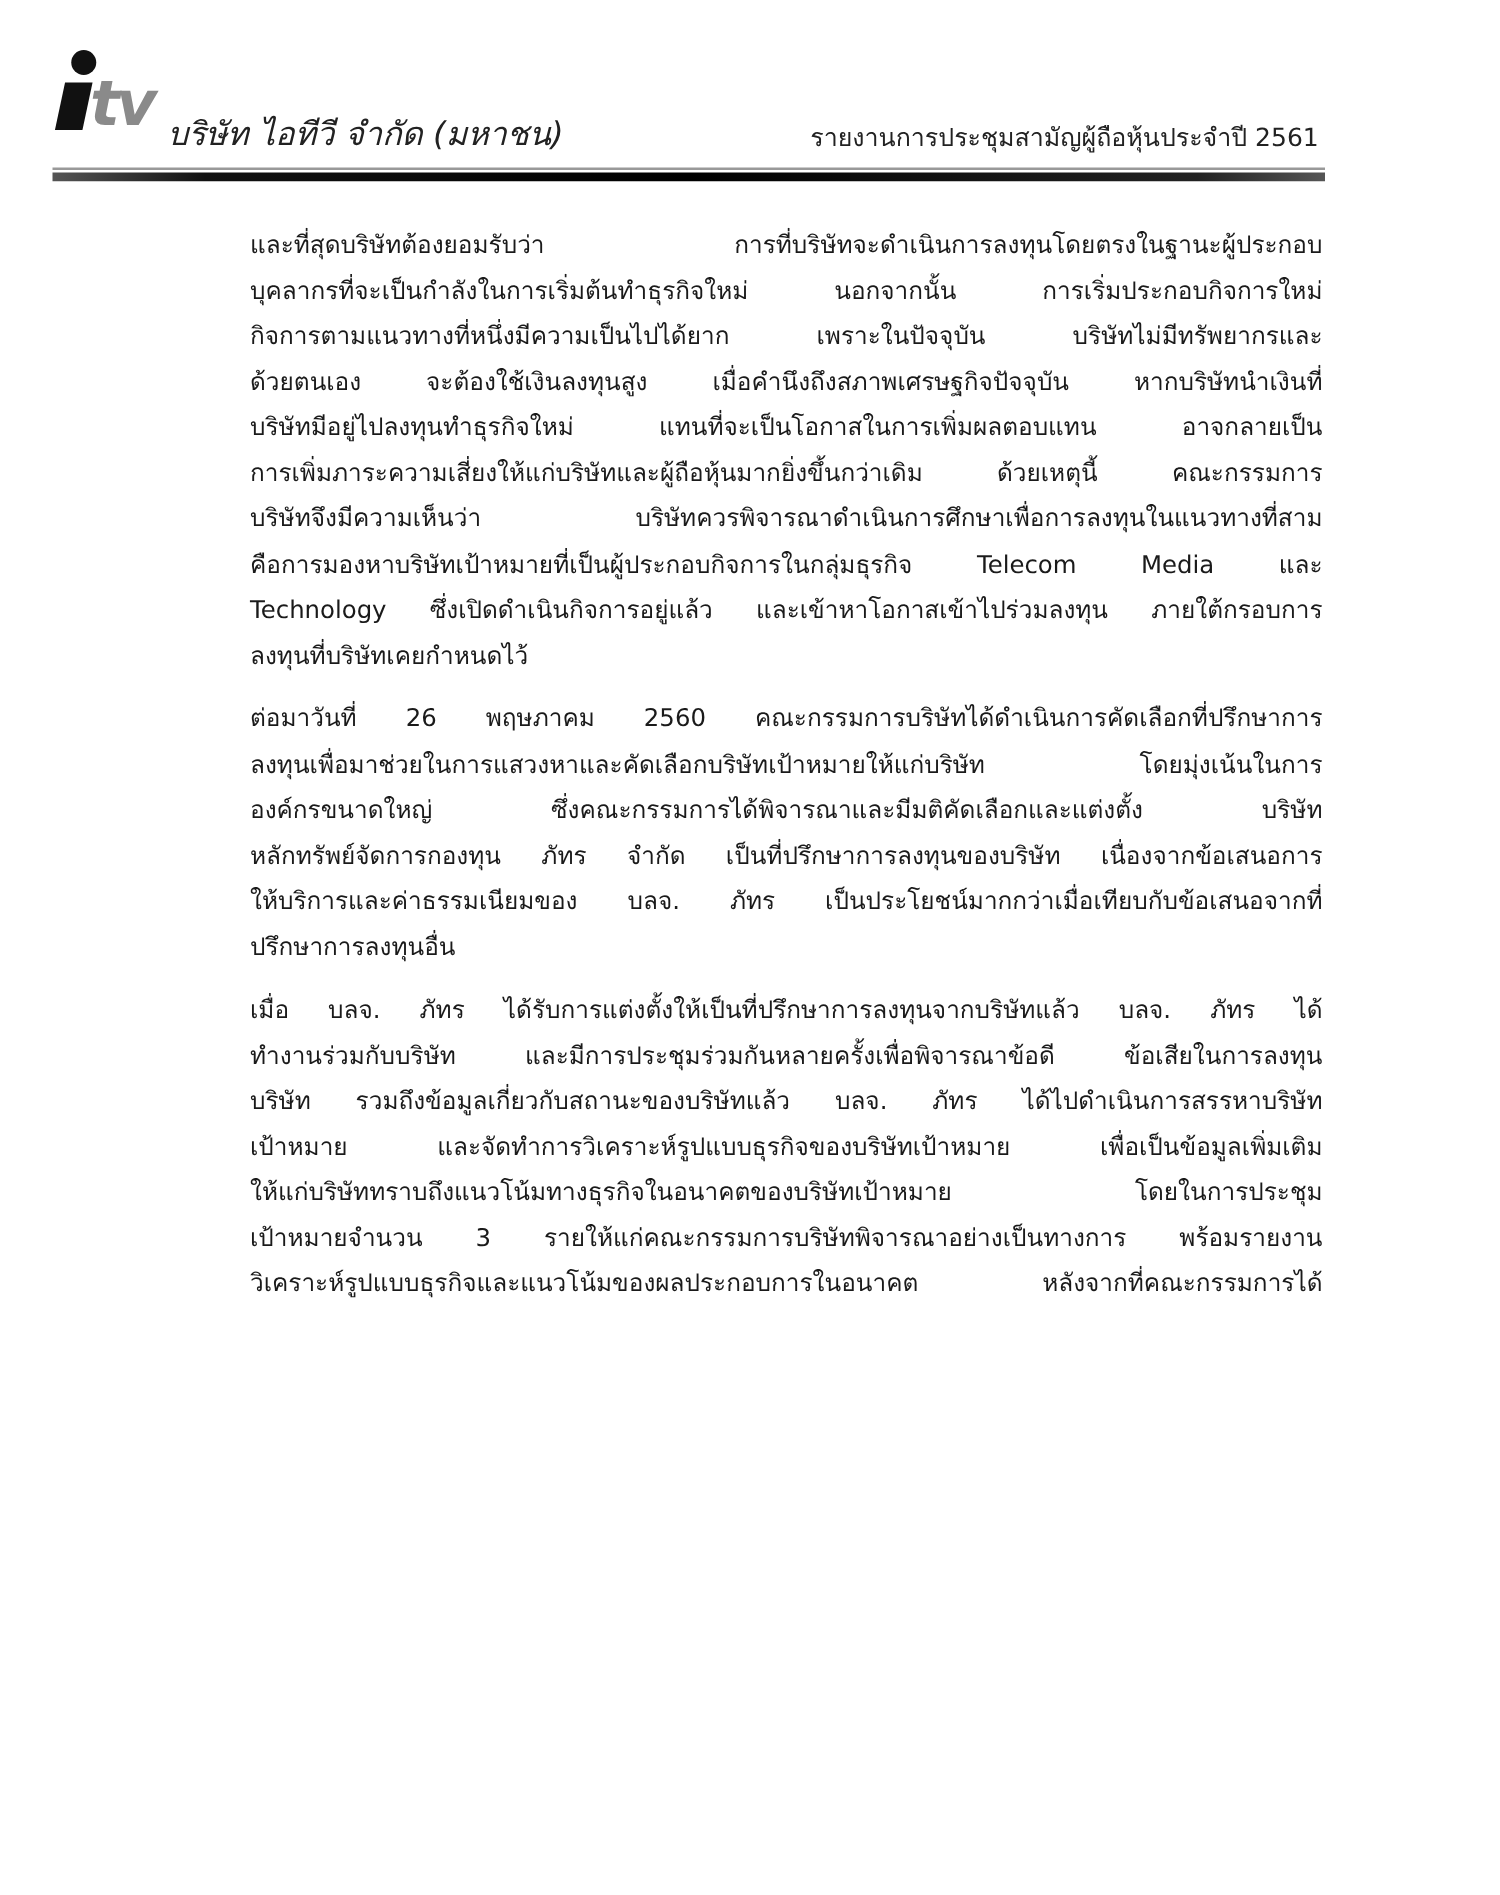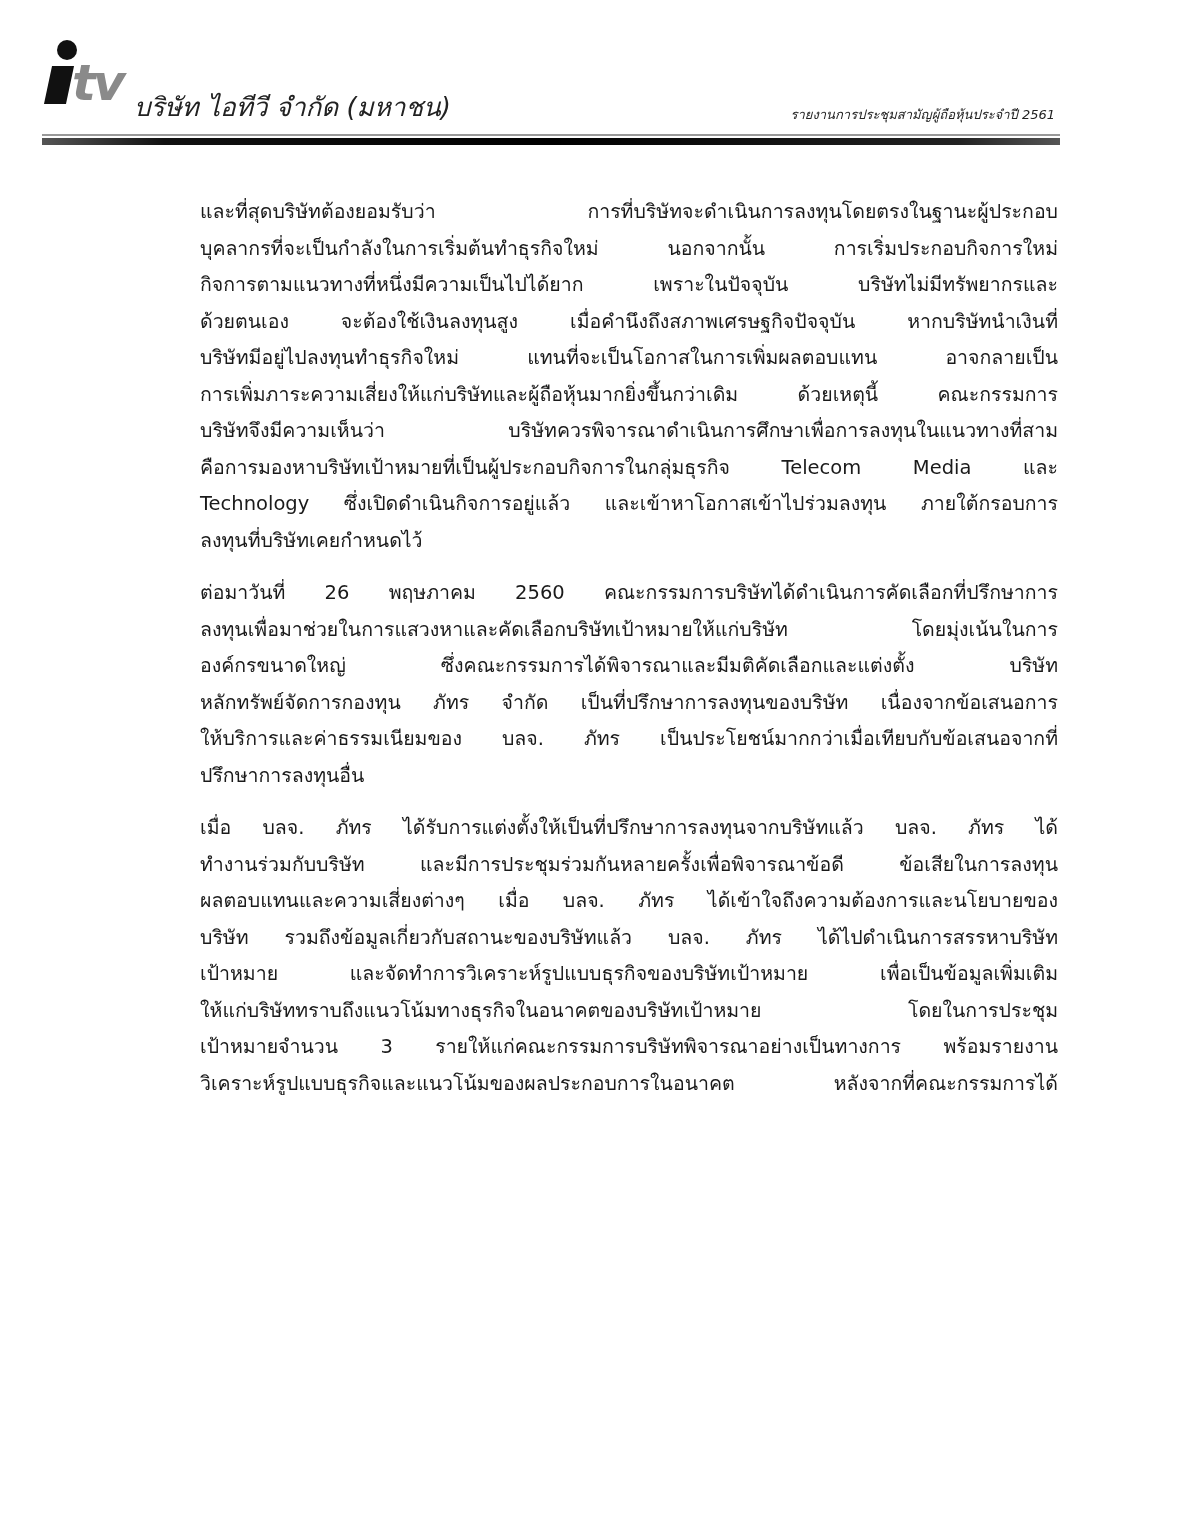--- a/index.html
+++ b/index.html
@@ -5,27 +5,27 @@
   html, body { margin: 0; padding: 0; background: #ffffff; }
   body { width: 1200px; height: 1516px; position: relative; overflow: hidden;
          font-family: "DejaVu Sans", "Liberation Sans", sans-serif; color: #1a1a1a; }
   .header { position: absolute; left: 40px; top: 36px; width: 1015px; height: 80px; }
   .logo { position: absolute; left: 0; top: 0; width: 92px; height: 80px; }
   .logo .dot { position: absolute; left: 17px; top: 4px; width: 20px; height: 20px; border-radius: 50%; background: #111; }
   .logo .stem { position: absolute; left: 8px; top: 30px; width: 22px; height: 38px; background: #111; transform: skewX(-12deg); }
   .logo .tv { position: absolute; left: 32px; top: 22px; font-family: "DejaVu Sans", sans-serif; font-weight: bold;
               font-style: italic; font-size: 50px; line-height: 50px; color: #8a8a8a; letter-spacing: -3px; }
   .company { position: absolute; left: 94px; top: 50px; font-size: 26px; font-style: italic; color: #222; }
-  .report-title { position: absolute; right: 0; top: 68px; font-size: 13px; font-style: italic; color: #222; }
+  .report-title { position: absolute; right: 0; top: 58px; font-size: 20px; color: #222; }
   .rule { position: absolute; left: 42px; top: 138px; width: 1018px; height: 7px;
           background: linear-gradient(90deg, #555 0%, #111 12%, #000 50%, #222 90%, #555 100%); }
   .rule-thin { position: absolute; left: 42px; top: 134px; width: 1018px; height: 2px; background: #999; }
   .content { position: absolute; left: 200px; top: 178px; width: 858px; font-size: 19.5px; line-height: 36.5px;
              color: #1a1a1a; }
-  .para { margin: 16px 0 14px 0; text-align: justify; }
+  .para { margin: 0 0 14px 0; text-align: justify; }
   .line { display: block; white-space: nowrap; text-align-last: justify; text-align: justify; }
   .line.last { text-align-last: left; }
   .u { text-underline-offset: 3px; }
 </style>
 </head>
 <body>
 
 <div class="header">
   <div class="logo">
     <span class="dot"></span>
@@ -57,20 +57,19 @@
     <span class="line"><span>ลงทุนเพื่อมาช่วยในการแสวงหาและคัดเลือกบริษัทเป้าหมายให้แก่บริษัท โดยมุ่งเน้นในการ</span></span>
     <span class="line"><span>องค์กรขนาดใหญ่ ซึ่งคณะกรรมการได้พิจารณาและมีมติคัดเลือกและแต่งตั้ง บริษัท</span></span>
     <span class="line"><span>หลักทรัพย์จัดการกองทุน ภัทร จำกัด เป็นที่ปรึกษาการลงทุนของบริษัท เนื่องจากข้อเสนอการ</span></span>
     <span class="line"><span>ให้บริการและค่าธรรมเนียมของ บลจ. ภัทร เป็นประโยชน์มากกว่าเมื่อเทียบกับข้อเสนอจากที่</span></span>
     <span class="line last"><span>ปรึกษาการลงทุนอื่น</span></span>
   </div>
 
   <div class="para">
     <span class="line"><span>เมื่อ บลจ. ภัทร ได้รับการแต่งตั้งให้เป็นที่ปรึกษาการลงทุนจากบริษัทแล้ว บลจ. ภัทร ได้</span></span>
     <span class="line"><span>ทำงานร่วมกับบริษัท และมีการประชุมร่วมกันหลายครั้งเพื่อพิจารณาข้อดี ข้อเสียในการลงทุน</span></span>
-    <span class="line"><span>ผลตอบแทนและความเสี่ยงต่างๆ เมื่อ บลจ. ภัทร ได้เข้าใจถึงความต้องการและนโยบายของ</span></span>
     <span class="line"><span>บริษัท รวมถึงข้อมูลเกี่ยวกับสถานะของบริษัทแล้ว  บลจ. ภัทร ได้ไปดำเนินการสรรหาบริษัท</span></span>
     <span class="line"><span>เป้าหมาย และจัดทำการวิเคราะห์รูปแบบธุรกิจของบริษัทเป้าหมาย เพื่อเป็นข้อมูลเพิ่มเติม</span></span>
     <span class="line"><span>ให้แก่บริษัททราบถึงแนวโน้มทางธุรกิจในอนาคตของบริษัทเป้าหมาย โดยในการประชุม</span></span>
     <span class="line"><span>เป้าหมายจำนวน 3 รายให้แก่คณะกรรมการบริษัทพิจารณาอย่างเป็นทางการ พร้อมรายงาน</span></span>
     <span class="line"><span>วิเคราะห์รูปแบบธุรกิจและแนวโน้มของผลประกอบการในอนาคต หลังจากที่คณะกรรมการได้</span></span>
   </div>
 </div>
 
 </body></html>

